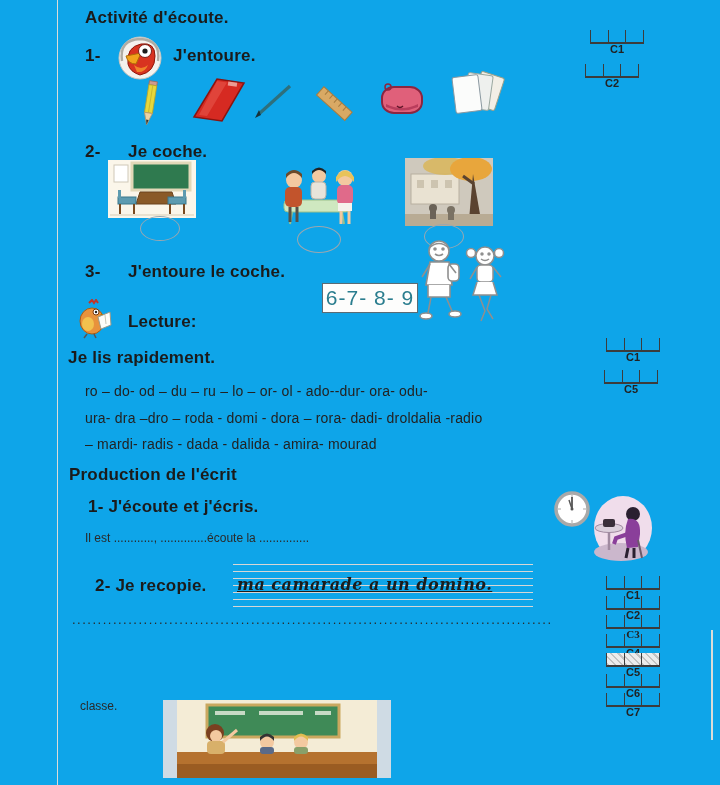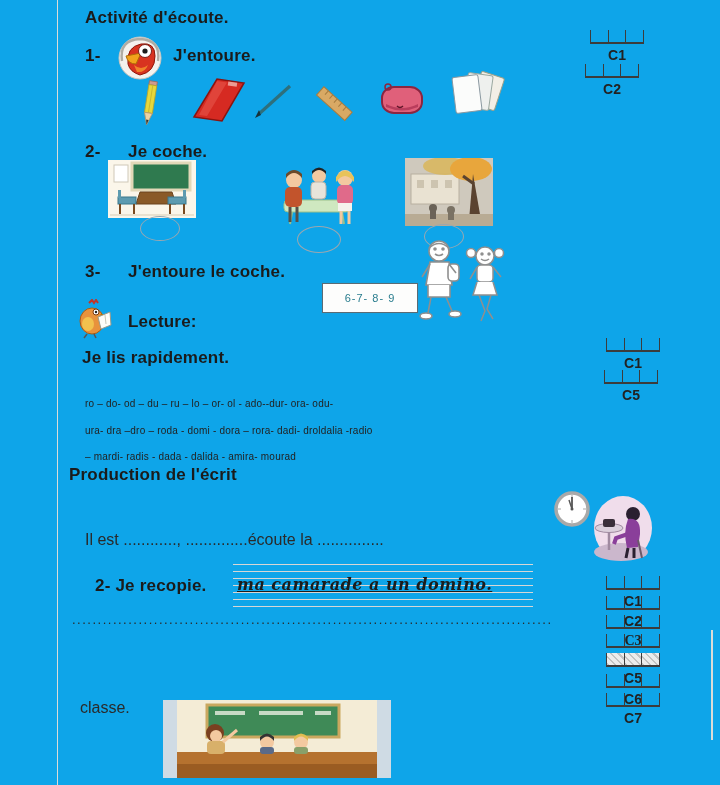--- a/index.html
+++ b/index.html
@@ -3,40 +3,40 @@
 <meta charset="utf-8">
 <style>
   html,body { margin:0; padding:0; }
   body { font-family:"Liberation Sans", sans-serif; background:#e9e9e9; }
   #page {
     position:relative; width:720px; height:785px; margin:0 auto;
     background:#0ea5e9; overflow:hidden; color:#1b1b1b;
   }
   .abs { position:absolute; }
   .h17 { font-size:17px; font-weight:bold; letter-spacing:.2px; }
-  .body16 { font-size:16px; color:#2a2a2a; }
-  .read { font-size:10px; color:#222; letter-spacing:.2px; white-space:nowrap;margin-top:15px; }
+  .body16 { font-size:12px; color:#2a2a2a; }
+  .read { font-size:14px; color:#222; letter-spacing:.2px; white-space:nowrap; }
   .vrule { width:1px; background:#dcdcd8; }
 
   
   .numbox {
     border:1px solid #5a6b74; background:#fdfdfc; color:#2a7d8e;
-    font-size:11px; letter-spacing:1px; display:flex; align-items:center;
+    font-size:21px; letter-spacing:1px; display:flex; align-items:center;
     justify-content:center; box-shadow:0 0 0 1px rgba(120,140,150,.08);
   }
 
   
   .oval { border:1.6px solid #9aa7b0; border-radius:50%; background:transparent; }
 
   
   .comb { width:54px; }
   .comb .cells { display:flex; height:12px; border-bottom:2.2px solid #3c3c3c; }
   .comb .cells span { flex:1; border-left:1.6px solid #3c3c3c; }
   .comb .cells span:last-child { border-right:1.6px solid #3c3c3c; }
-  .comb .clabel { text-align:center; font-size:14px; font-weight:bold; color:#222; line-height:9px; margin-top:7px; }
+  .comb .clabel { text-align:center; font-size:11px; font-weight:bold; color:#222; line-height:9px; margin-top:1px; }
   .comb.hatched .cells span { background:repeating-linear-gradient(45deg,#c3c3c3 0 2px,#ececec 2px 5px); }
 
   
   .seyes {
     background:repeating-linear-gradient(to bottom, rgba(0,0,0,0) 0 6px, #d7d7d5 6px 7px);
     border-top:1px solid #d7d7d5;
   }
   .cursive {
     font-family:"DejaVu Serif", serif; font-style:italic; font-weight:bold;
     font-size:16px; color:#1c1c1c; text-decoration:underline;
@@ -228,21 +228,21 @@
     <ellipse cx="12" cy="25" rx="6" ry="7" fill="#f2c14e"></ellipse>
     <circle cx="20" cy="13" r="3" fill="#fff" stroke="#7c3a10"></circle>
     <circle cx="20" cy="13" r="1.2" fill="#222"></circle>
     <polygon points="25,15 31,17 25,19" fill="#f2b21c" stroke="#a87307"></polygon>
     <polygon points="22,18 34,13 35,26 25,30" fill="#fdfdf8" stroke="#9a9a8a"></polygon>
     <line x1="29" y1="16" x2="30" y2="25" stroke="#c8c8b8"></line>
     <line x1="11" y1="35" x2="8" y2="39" stroke="#555" stroke-width="1.6"></line>
     <line x1="18" y1="35" x2="20" y2="39" stroke="#555" stroke-width="1.6"></line>
   </svg>
   <div class="abs h17" style="left:128px; top:312px;">Lecture:</div>
-  <div class="abs h17" style="left:82px; top:348px;">Je lis rapidement.</div>
+  <div class="abs h17" style="left:68px; top:348px;">Je lis rapidement.</div>
 
   <div class="abs read" style="left:85px; top:383px;">ro – do- od – du – ru – lo – or- ol - ado--dur- ora- odu-</div>
   <div class="abs read" style="left:85px; top:436px;">– mardi- radis - dada - dalida - amira- mourad</div>
   <div class="abs read" style="left:85px; top:410px;">ura- dra –dro – roda -  domi - dora – rora- dadi- droldalia -radio</div>
 
   <div class="abs comb" style="left:606px; top:338px;">
     <div class="cells">
         <span></span>
         <span></span>
         <span></span>
@@ -252,20 +252,21 @@
   <div class="abs comb" style="left:604px; top:370px;">
     <div class="cells">
         <span></span>
         <span></span>
         <span></span>
       </div>
     <div class="clabel">C5</div>
   </div>
 
   <div class="abs h17" style="left:69px; top:465px;">Production de l'écrit</div>
+  <div class="abs h17" style="left:88px; top:497px;">1- J'écoute et j'écris.</div>
   <div class="abs body16 sent" style="left:85px; top:531px;">Il est   ............,  ..............écoute la  ...............</div>
 
   <svg class="abs" style="left:552px; top:489px;" width="40" height="40" viewBox="0 0 40 40">
     <circle cx="20" cy="20" r="16" fill="#fff" stroke="#a9a9a9" stroke-width="3.5"></circle>
     <g stroke="#b8b8b8" stroke-width="1.2">
       <line x1="20" y1="6" x2="20" y2="9"></line>
         <line x1="20" y1="31" x2="20" y2="34"></line>
       <line x1="6" y1="20" x2="9" y2="20"></line>
         <line x1="31" y1="20" x2="34" y2="20"></line>
     </g>

